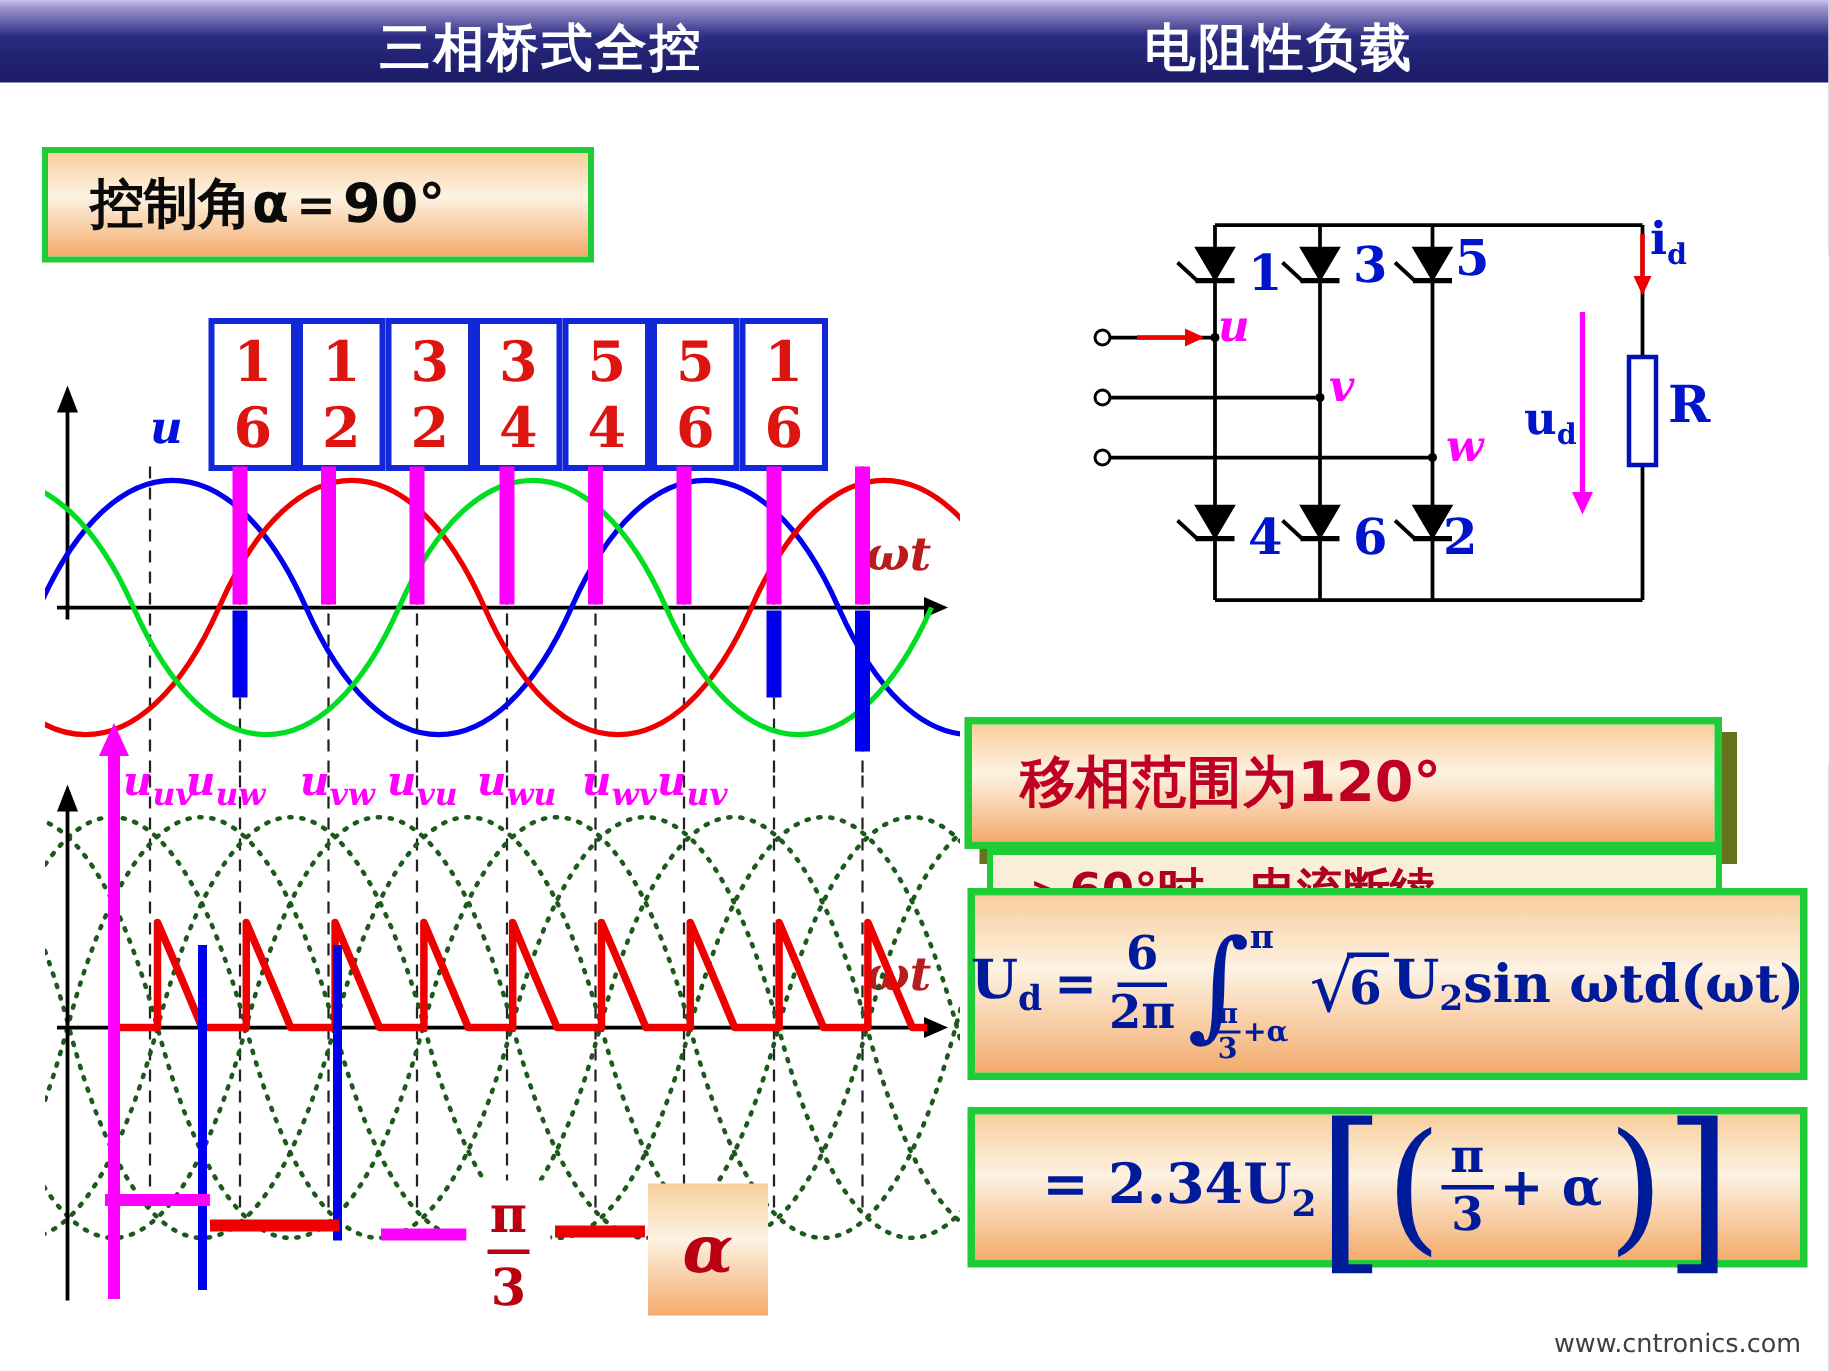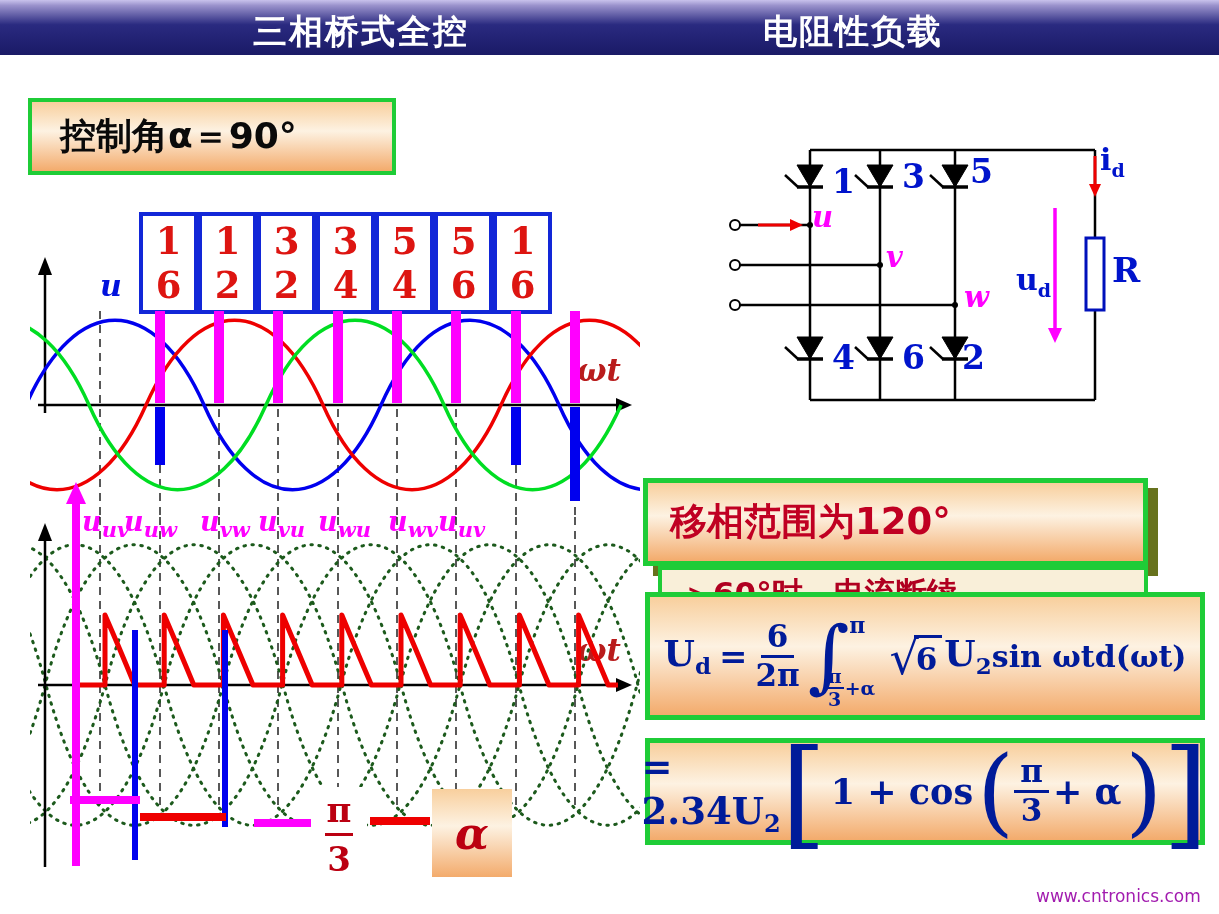--- a/index.html
+++ b/index.html
@@ -48,21 +48,21 @@
   }
   
   .ph-label { position:absolute; color:#ff00ff; font:italic 700 29px "DejaVu Serif", serif; }
   .thy-num  { position:absolute; color:#0014cc; font:700 33px "DejaVu Serif", serif; }
   .cir-var  { position:absolute; color:#0014cc; font:700 30px "DejaVu Serif", serif; white-space:nowrap; }
   .cir-var sub { font-size:19px; }
   
   #phase-range-box {
     position:absolute; left:643px; top:478px; width:505px; height:88px;
     box-shadow:10px 10px 0 #67721d;
-    display:flex; align-items:center; padding-left:22px;
+    display:flex; align-items:center; padding-left:32px;
     font:700 37px "DejaVu Sans", sans-serif; color:#c00022;
   }
   #clipped-note {
     position:absolute; left:658px; top:566px; width:490px; height:26px;
     border:4px solid #1fcc37; border-bottom:none; background:#f9efd9; overflow:hidden;
   }
   #clipped-note span {
     display:block; padding:3px 0 0 20px; white-space:nowrap;
     font:700 31px "DejaVu Sans", sans-serif; color:#b00020;
   }
@@ -79,28 +79,28 @@
   .intwrap { position:relative; display:inline-block; margin:0 40px 0 8px; }
   .int-glyph { font-size:80px; line-height:1; font-weight:400; }
   .int-up { position:absolute; top:-4px; right:-16px; font-size:22px; }
   .int-low { position:absolute; bottom:-14px; left:18px; display:inline-flex; align-items:center; font-size:19px; }
   .sfrac { display:inline-flex; flex-direction:column; align-items:center; margin-right:1px; }
   .sfrac .snum { font-size:19px; border-bottom:2px solid currentColor; padding:0 2px; line-height:1.1; }
   .sfrac .sden { font-size:19px; line-height:1.1; }
   .sqrt { display:inline-flex; align-items:flex-start; margin-right:2px; }
   .rsign { font-size:46px; line-height:0.9; position:relative; top:3px; font-weight:400; }
   .rbody { font-size:31px; border-top:3.5px solid currentColor; margin-left:-5px; padding:3px 5px 0 2px; }
-  .f-trig { font-size:30px; margin-left:0; white-space:nowrap; }
+  .f-trig { font-size:35px; margin-left:0; white-space:nowrap; }
   .f-pre { font-size:37px; }
   .f-pre sub { font-size:24px; }
   .f-body { font-size:35px; margin:0 4px; white-space:nowrap; }
   .big-bracket { font-size:118px; line-height:1; font-weight:400; }
   .big-paren { font-size:95px; line-height:1; font-weight:400; }
   
-  #watermark { position:absolute; left:1036px; top:886px; color:#a21caf; font:400 17px "DejaVu Sans", sans-serif; }
+  #watermark { position:absolute; left:1036px; top:886px; color:#404040; font:400 17px "DejaVu Sans", sans-serif; }
   svg { position:absolute; overflow:hidden; }
 </style>
 </head>
 <body>
 
 <div id="stage">
 
   <div id="header">
     <span class="header-title" style="left:763px">电阻性负载</span>
     <span class="header-title" style="left:253px">三相桥式全控</span>
@@ -367,21 +367,20 @@
       </span>
       <span class="f-var"><span>U</span><sub>2</sub></span>
       <span class="f-trig">sin ωtd(ωt)</span>
     </div>
   </div>
 
   <div id="formula-box-2" class="formula-box peach greenbox">
     <div class="formula">
       <span class="f-pre"><span>= 2.34U</span><sub>2</sub></span>
       <span class="big-bracket">[</span>
-      <span class="f-body">1 + cos</span>
       <span class="big-paren">(</span>
       <span class="frac">
         <span class="num">π</span>
         <span class="den">3</span>
       </span>
       <span class="f-body">+ α</span>
       <span class="big-paren">)</span>
       <span class="big-bracket">]</span>
     </div>
   </div>

